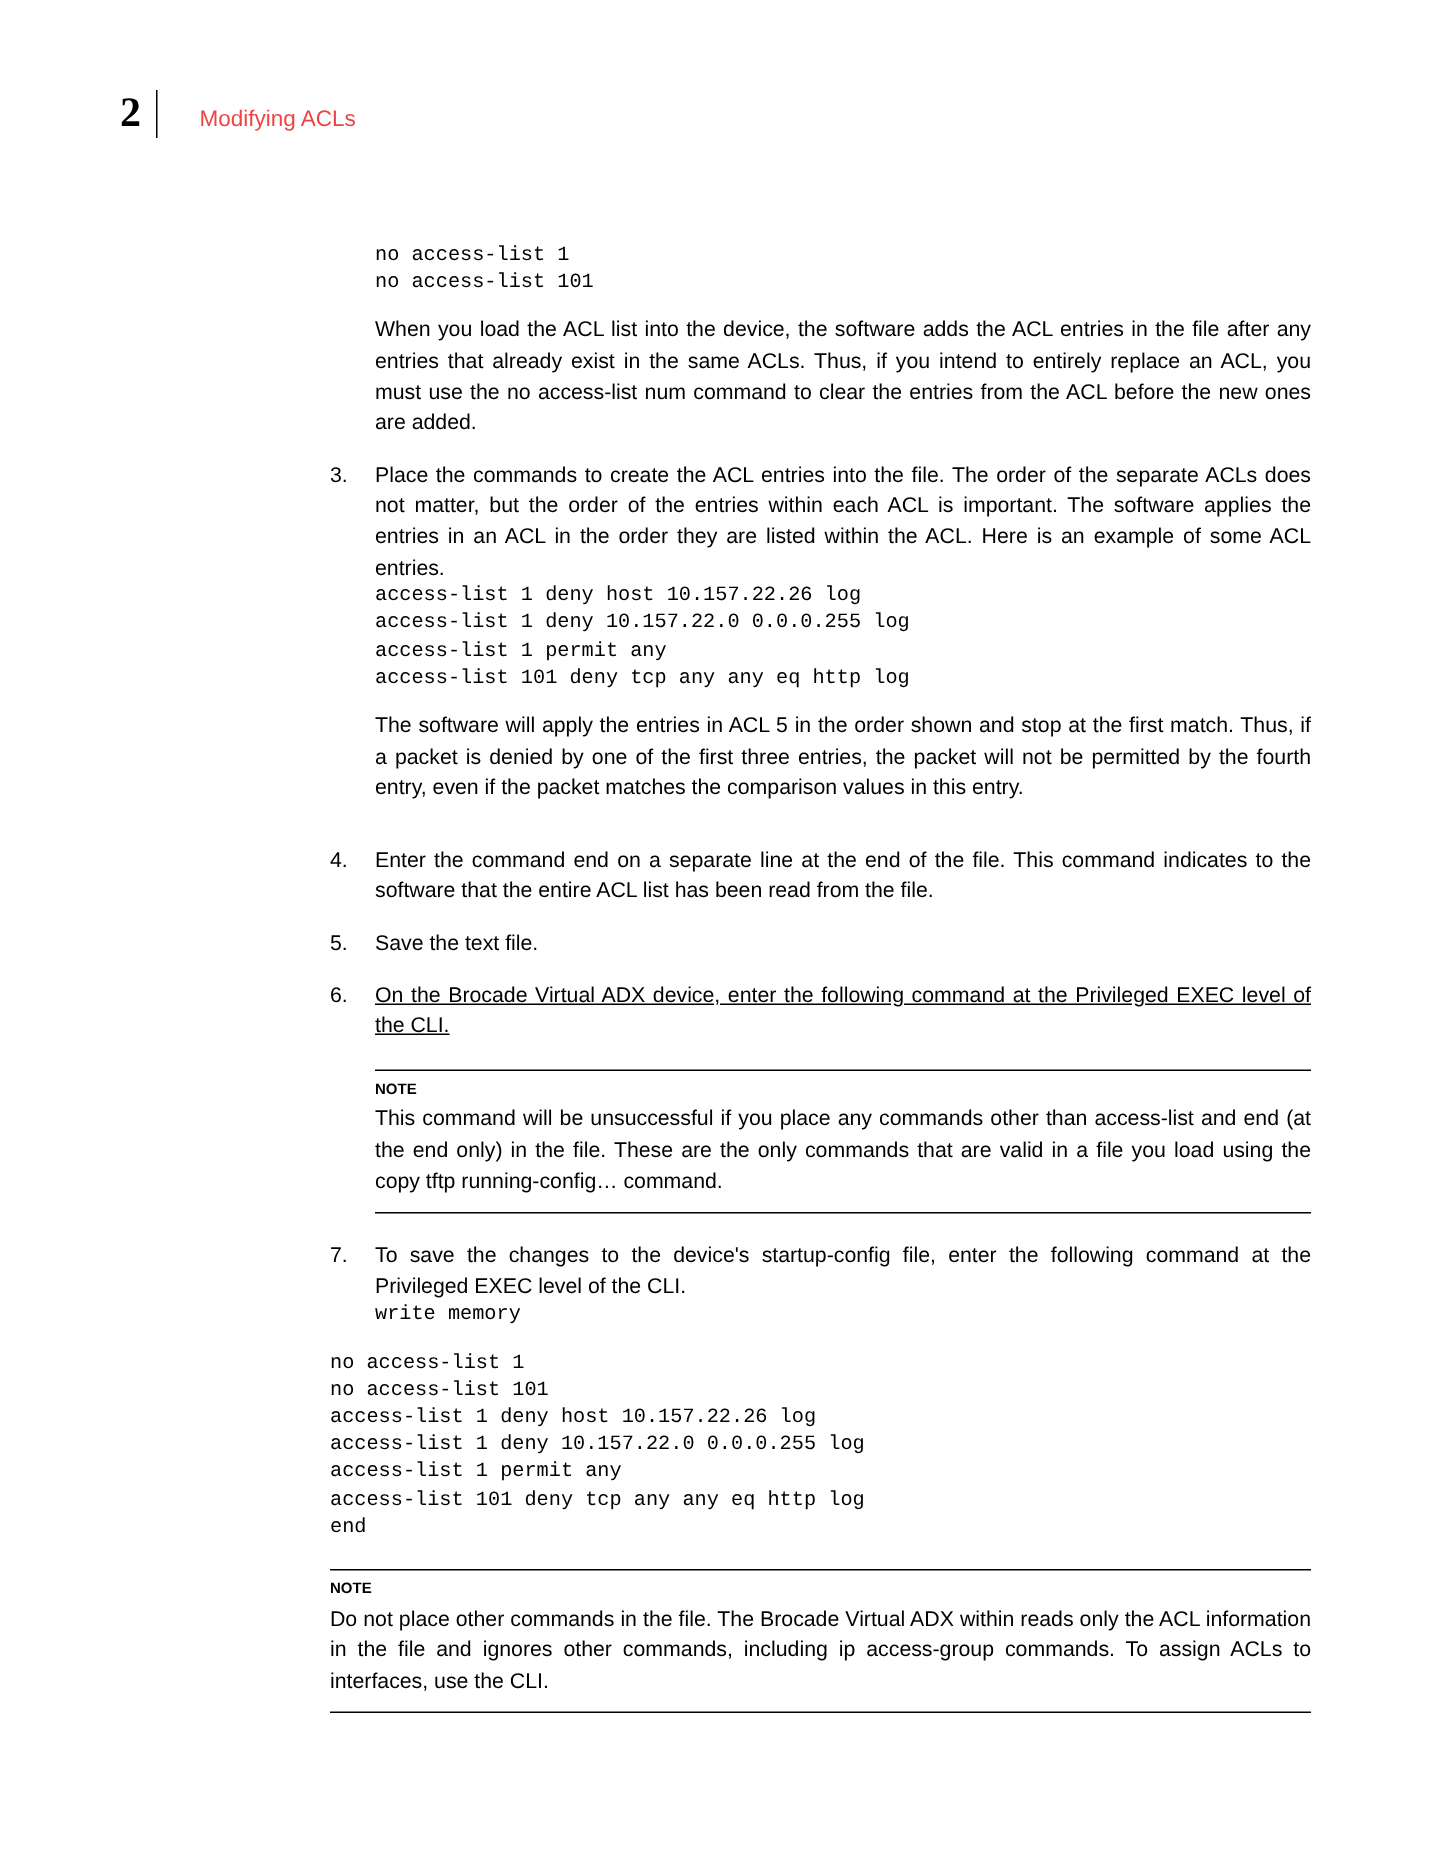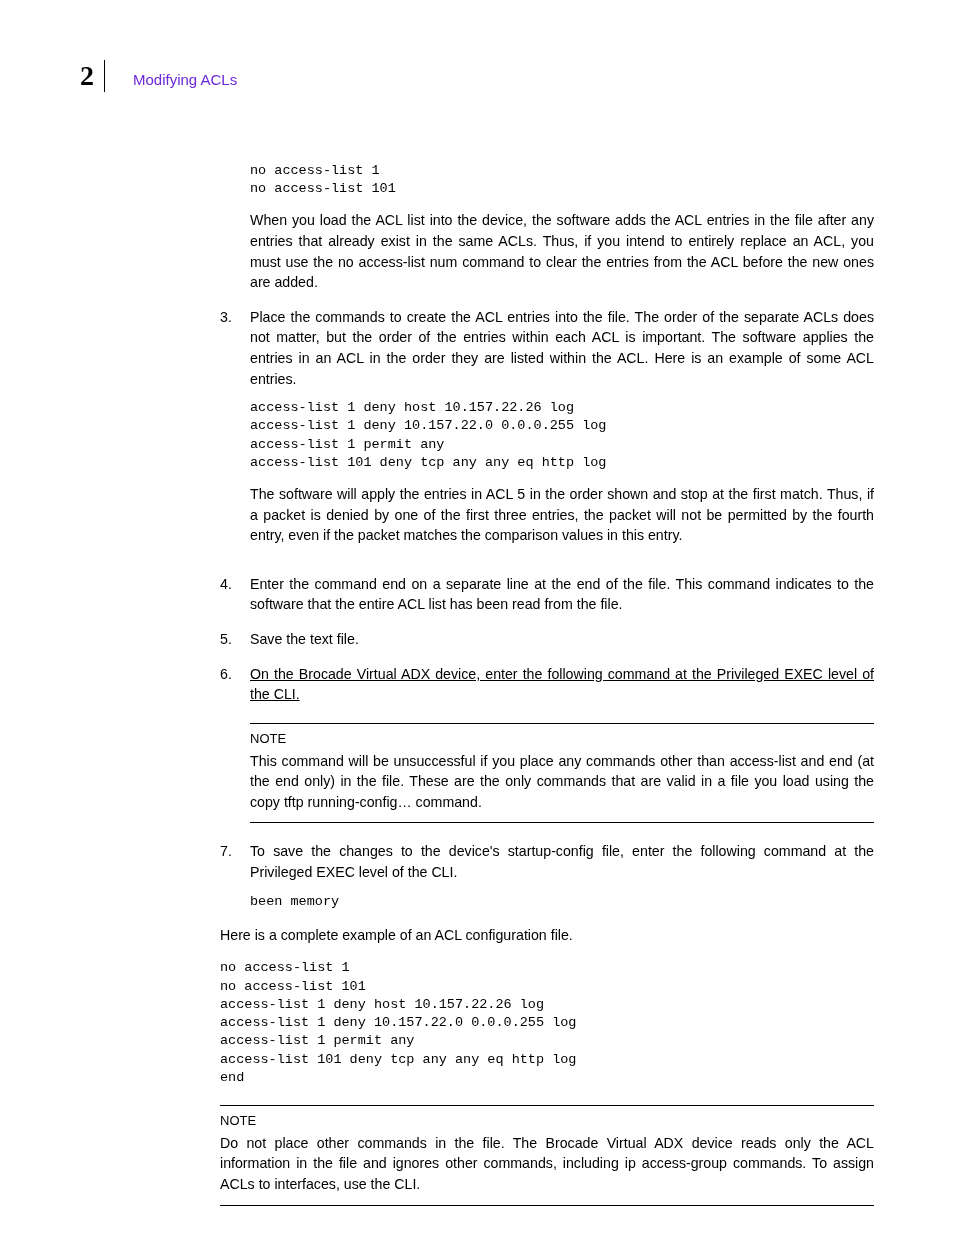--- a/index.html
+++ b/index.html
@@ -25,31 +25,31 @@
     margin-right: 28px;
     border-right: 1px solid #000;
     padding-right: 0;
   }
   .chapter-num-inner {
     padding-right: 10px;
   }
   .section-title {
     font-family: Arial, Helvetica, sans-serif;
     font-size: 15px;
-    color: #6d28d9;
+    color: #ef4444;
   }
   .content {
     margin-left: 140px;
     font-size: 14.2px;
     line-height: 1.45;
   }
   pre.code {
     font-family: "Courier New", Courier, monospace;
     font-size: 13.5px;
-    margin: 10px 0 12px 0;
+    margin: 0 0 12px 0;
     white-space: pre;
     line-height: 1.35;
   }
   p {
     margin: 6px 0 14px 0;
   }
   ol.steps {
     list-style: none;
     margin: 0;
     padding: 0;
@@ -75,22 +75,22 @@
     text-align: justify;
   }
   .note-block-flush {
     margin: 18px 0 18px 0;
     border-top: 1.5px solid #000;
     border-bottom: 1.5px solid #000;
     padding: 6px 0 10px 0;
     text-align: justify;
   }
   .note-title {
-    font-weight: normal;
-    font-size: 13px;
+    font-weight: bold;
+    font-size: 10px;
     margin-bottom: 2px;
   }
   .bold {
     font-weight: normal;
   }
   .italic {
   }
   .just-para {
     text-align: justify;
   }
@@ -148,35 +148,34 @@
       <div class="note-title">NOTE</div>
       <div>
         <span>This command will be unsuccessful if you place any commands other than access-list and end (at the end only) in the file. These are the only commands that are valid in a file you load using the </span><span class="bold">copy tftp running-config…</span><span> command.</span>
       </div>
     </div>
 
     <ol class="steps">
       <li>
         <span class="num">7.</span>
         <span style="display:block; text-align:justify;">To save the changes to the device's startup-config file, enter the following command at the Privileged EXEC level of the CLI.</span>
-        <pre class="code">been memory</pre>
+        <pre class="code">write memory</pre>
       </li>
     </ol>
 
-    <p>Here is a complete example of an ACL configuration file.</p>
 
     <pre class="code">no access-list 1
 no access-list 101
 access-list 1 deny host 10.157.22.26 log
 access-list 1 deny 10.157.22.0 0.0.0.255 log
 access-list 1 permit any 
 access-list 101 deny tcp any any eq http log
 end</pre>
 
     <div class="note-block-flush">
       <div class="note-title">NOTE</div>
       <div>
-        <span>Do not place other commands in the file. The Brocade Virtual ADX  device reads only the ACL information in the file and ignores other commands, including </span><span class="bold">ip access-group</span><span> commands. To assign ACLs to interfaces, use the CLI.</span>
+        <span>Do not place other commands in the file. The Brocade Virtual ADX  within reads only the ACL information in the file and ignores other commands, including </span><span class="bold">ip access-group</span><span> commands. To assign ACLs to interfaces, use the CLI.</span>
       </div>
     </div>
 
   </div>
 </div>
 
 </body></html>

